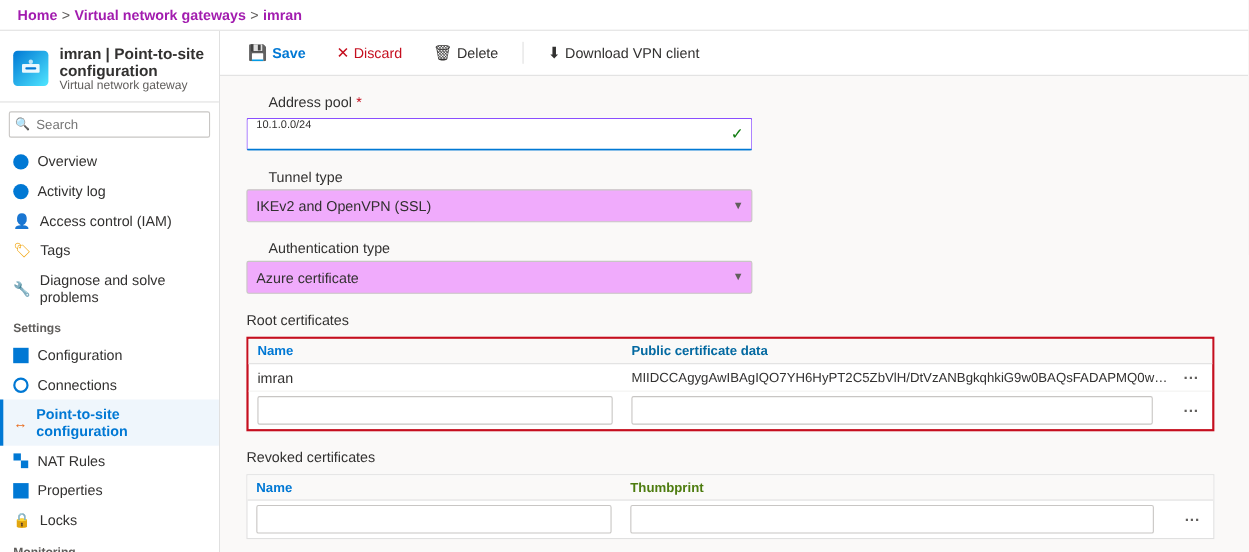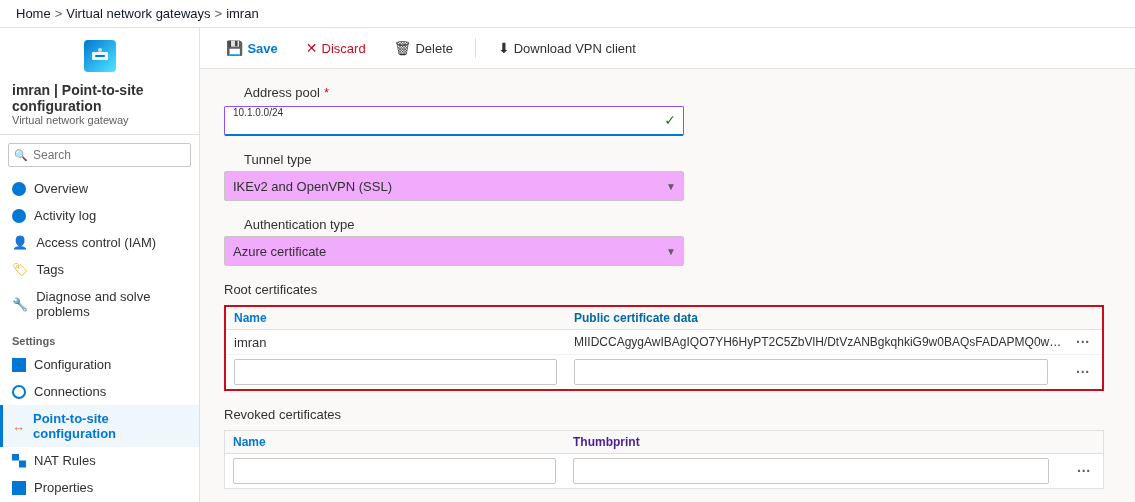--- a/index.html
+++ b/index.html
@@ -9,21 +9,21 @@
       background: #fff;
       padding: 6px 16px;
       font-size: 12px;
       color: #0078d4;
       border-bottom: 1px solid #e0e0e0;
       display: flex;
       align-items: center;
       gap: 4px;
     }
     .breadcrumb-bar span { color: #605e5c; }
-    .breadcrumb-bar a { color: #0f172a; text-decoration: none; }
+    .breadcrumb-bar a { color: #a21caf; text-decoration: none; font-weight: bold; }
 
     .main-layout {
       display: flex;
       flex: 1;
       overflow: hidden;
     }
 
     
     .sidebar {
       width: 200px;
@@ -34,21 +34,20 @@
       overflow-y: auto;
       flex-shrink: 0;
     }
 
     .sidebar-header {
       padding: 12px 12px 8px 12px;
       display: flex;
       align-items: center;
       gap: 10px;
       border-bottom: 1px solid #e0e0e0;
-      flex-direction: column;
     }
     .sidebar-icon-box {
       width: 32px;
       height: 32px;
       background: linear-gradient(135deg, #0078d4, #50e6ff);
       border-radius: 4px;
       display: flex;
       align-items: center;
       justify-content: center;
       flex-shrink: 0;
@@ -285,21 +284,21 @@
       width: 880px;
       margin-bottom: 16px;
     }
     .revoked-header {
       display: flex;
       padding: 4px 8px;
       background: #faf9f8;
       border-bottom: 1px solid #e0e0e0;
     }
     .revoked-col-name { width: 340px; font-weight: 600; font-size: 12px; color: #0078d4; }
-    .revoked-col-thumb { flex: 1; font-weight: 600; font-size: 12px; color: #4c1d95; }
+    .revoked-col-thumb { flex: 1; font-weight: 600; font-size: 12px; color: #4d7c0f; }
 
     .revoked-new-row {
       display: flex;
       align-items: center;
       padding: 4px 8px;
       gap: 0;
     }
     .revoked-new-name { width: 340px; }
     .revoked-new-thumb { flex: 1; }
     .revoked-new-name input, .revoked-new-thumb input {

